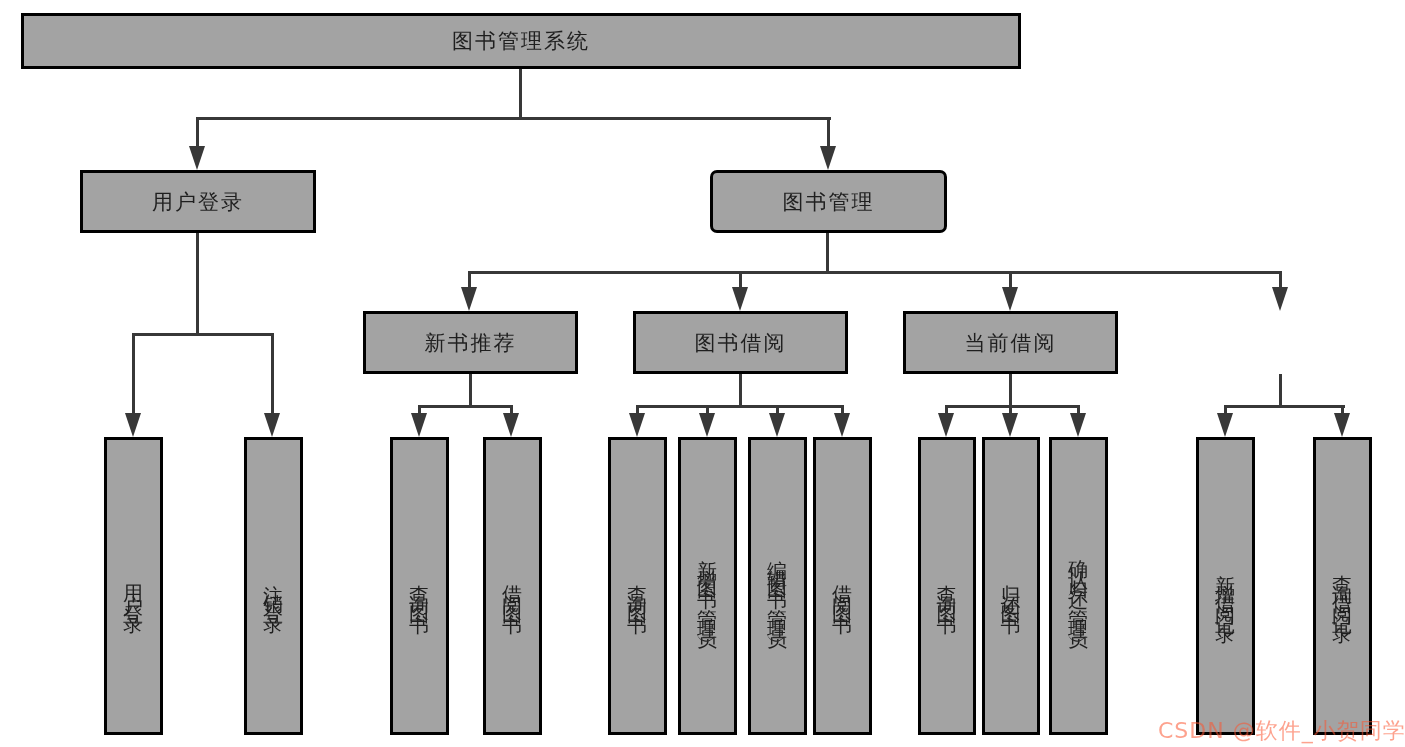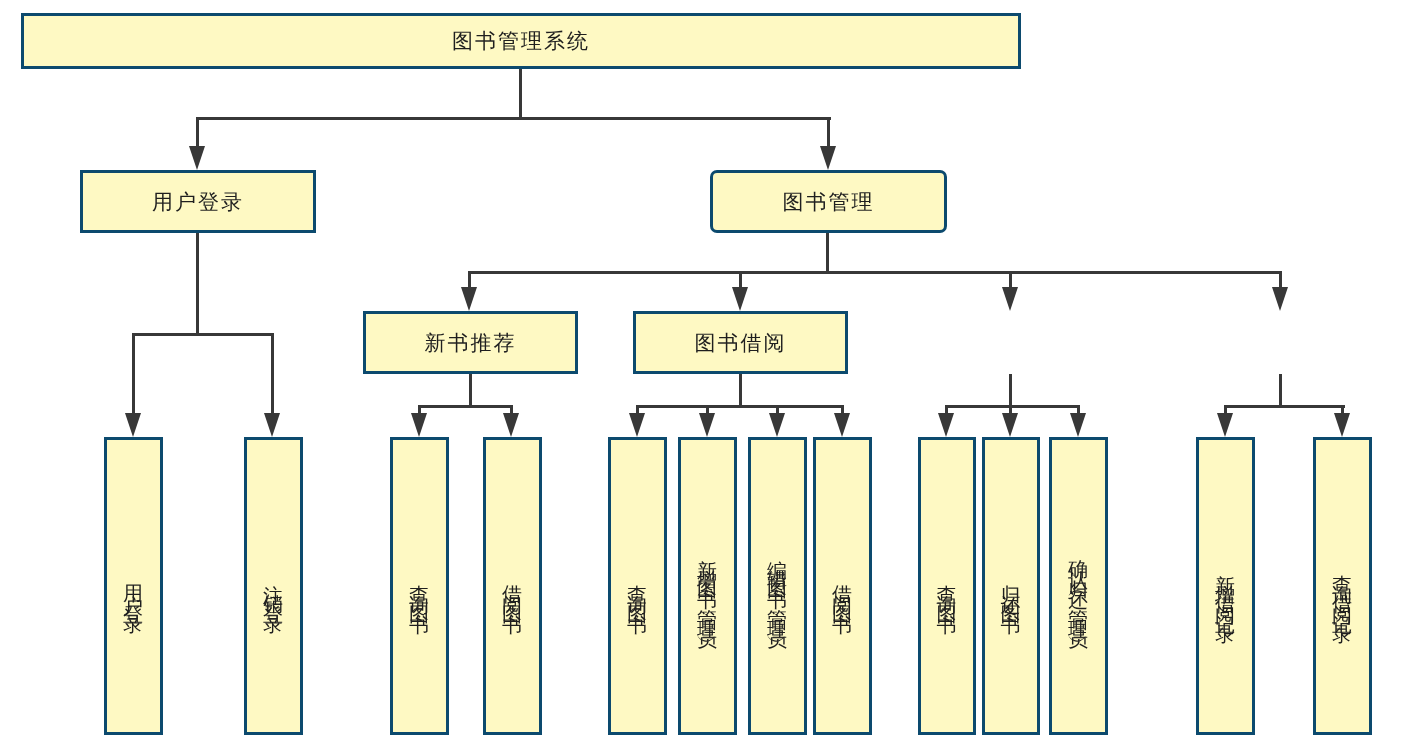--- a/index.html
+++ b/index.html
@@ -3,21 +3,21 @@
 <meta charset="utf-8">
 <style>
   html,body { margin:0; padding:0; background:#ffffff; }
   .canvas {
     position:relative; width:1405px; height:747px; background:#ffffff;
     font-family:"DejaVu Sans","Liberation Sans",sans-serif;
     overflow:hidden;
   }
   .node {
     position:absolute; box-sizing:border-box;
-    border:3px solid #0c4a6e; background:#fef9c3;
+    border:3px solid #000000; background:#a3a3a3;
     display:flex; align-items:center; justify-content:center;
     color:#1f1f1f;
   }
   .hnode { font-size:21px; letter-spacing:2px; }
   .leaf  {
     writing-mode:vertical-rl; text-orientation:mixed;
     font-size:20px; line-height:1; letter-spacing:10px;
     padding-top:6px;
   }
   .vline { position:absolute; width:3px; background:#383838; }
@@ -74,20 +74,23 @@
   <div class="arrow" style="left:1002px; top:287px;"></div>
   <div class="vline" style="left:1279px; top:273px; height:16px;"></div>
   <div class="arrow" style="left:1272px; top:287px;"></div>
 
   <div class="node hnode" style="left:633px; top:311px; width:215px; height:63px;">
     <span>图书借阅</span>
   </div>
   <div class="node hnode" style="left:363px; top:311px; width:215px; height:63px;">
     <span>新书推荐</span>
   </div>
+  <div class="node hnode" style="left:903px; top:311px; width:215px; height:63px;">
+    <span>当前借阅</span>
+  </div>
 
   <div class="vline" style="left:469px; top:374px; height:33px;"></div>
   <div class="hline" style="left:418px; top:405px; width:95px;"></div>
   <div class="vline" style="left:418px; top:407px; height:8px;"></div>
   <div class="arrow" style="left:411px; top:413px;"></div>
   <div class="vline" style="left:510px; top:407px; height:8px;"></div>
   <div class="arrow" style="left:503px; top:413px;"></div>
 
   <div class="vline" style="left:739px; top:374px; height:33px;"></div>
   <div class="hline" style="left:636px; top:405px; width:208px;"></div>
@@ -127,14 +130,15 @@
   <div class="node leaf" style="left:748px; top:437px; width:59px; height:298px;">编辑图书（管理员）</div>
   <div class="node leaf" style="left:813px; top:437px; width:59px; height:298px;">借阅图书</div>
 
   <div class="node leaf" style="left:918px; top:437px; width:58px; height:298px;">查询图书</div>
   <div class="node leaf" style="left:982px; top:437px; width:58px; height:298px;">归还图书</div>
   <div class="node leaf" style="left:1049px; top:437px; width:59px; height:298px;">确认归还（管理员）</div>
 
   <div class="node leaf" style="left:1196px; top:437px; width:59px; height:298px;">新增借阅记录</div>
   <div class="node leaf" style="left:1313px; top:437px; width:59px; height:298px;">查询借阅记录</div>
 
+  <div class="watermark">CSDN @软件_小贺同学</div>
 
 </div>
 
 </body></html>

